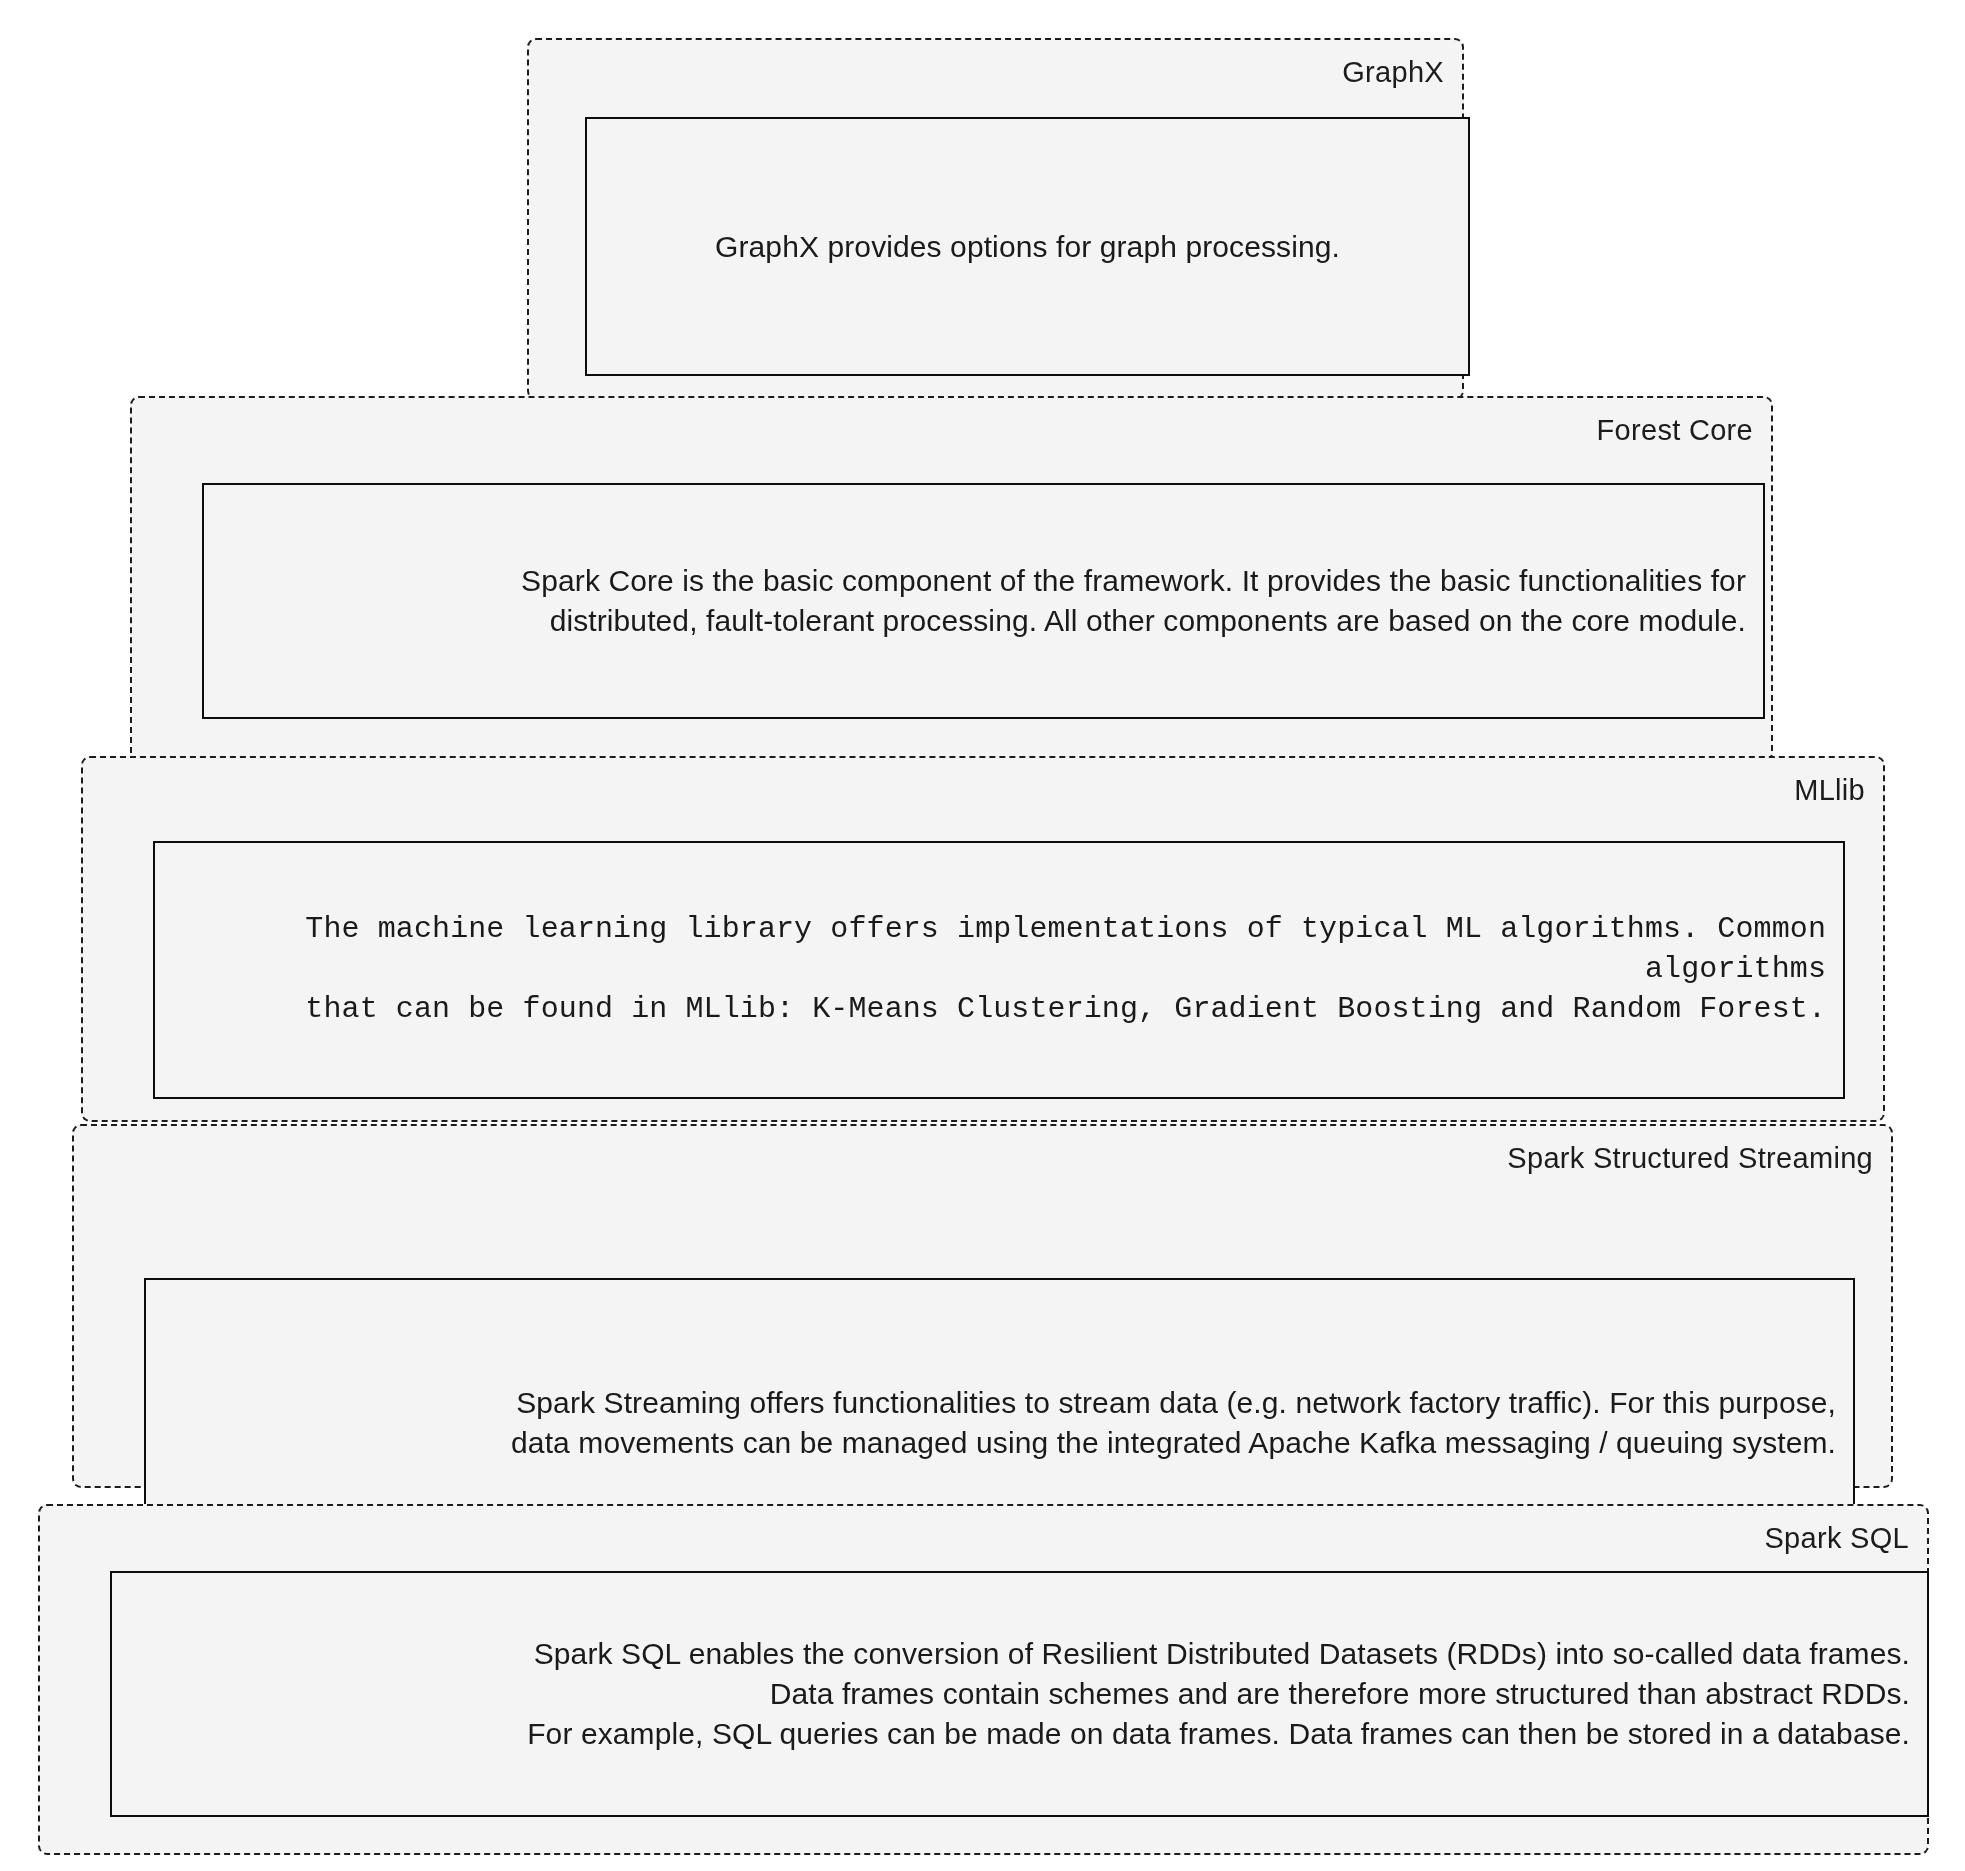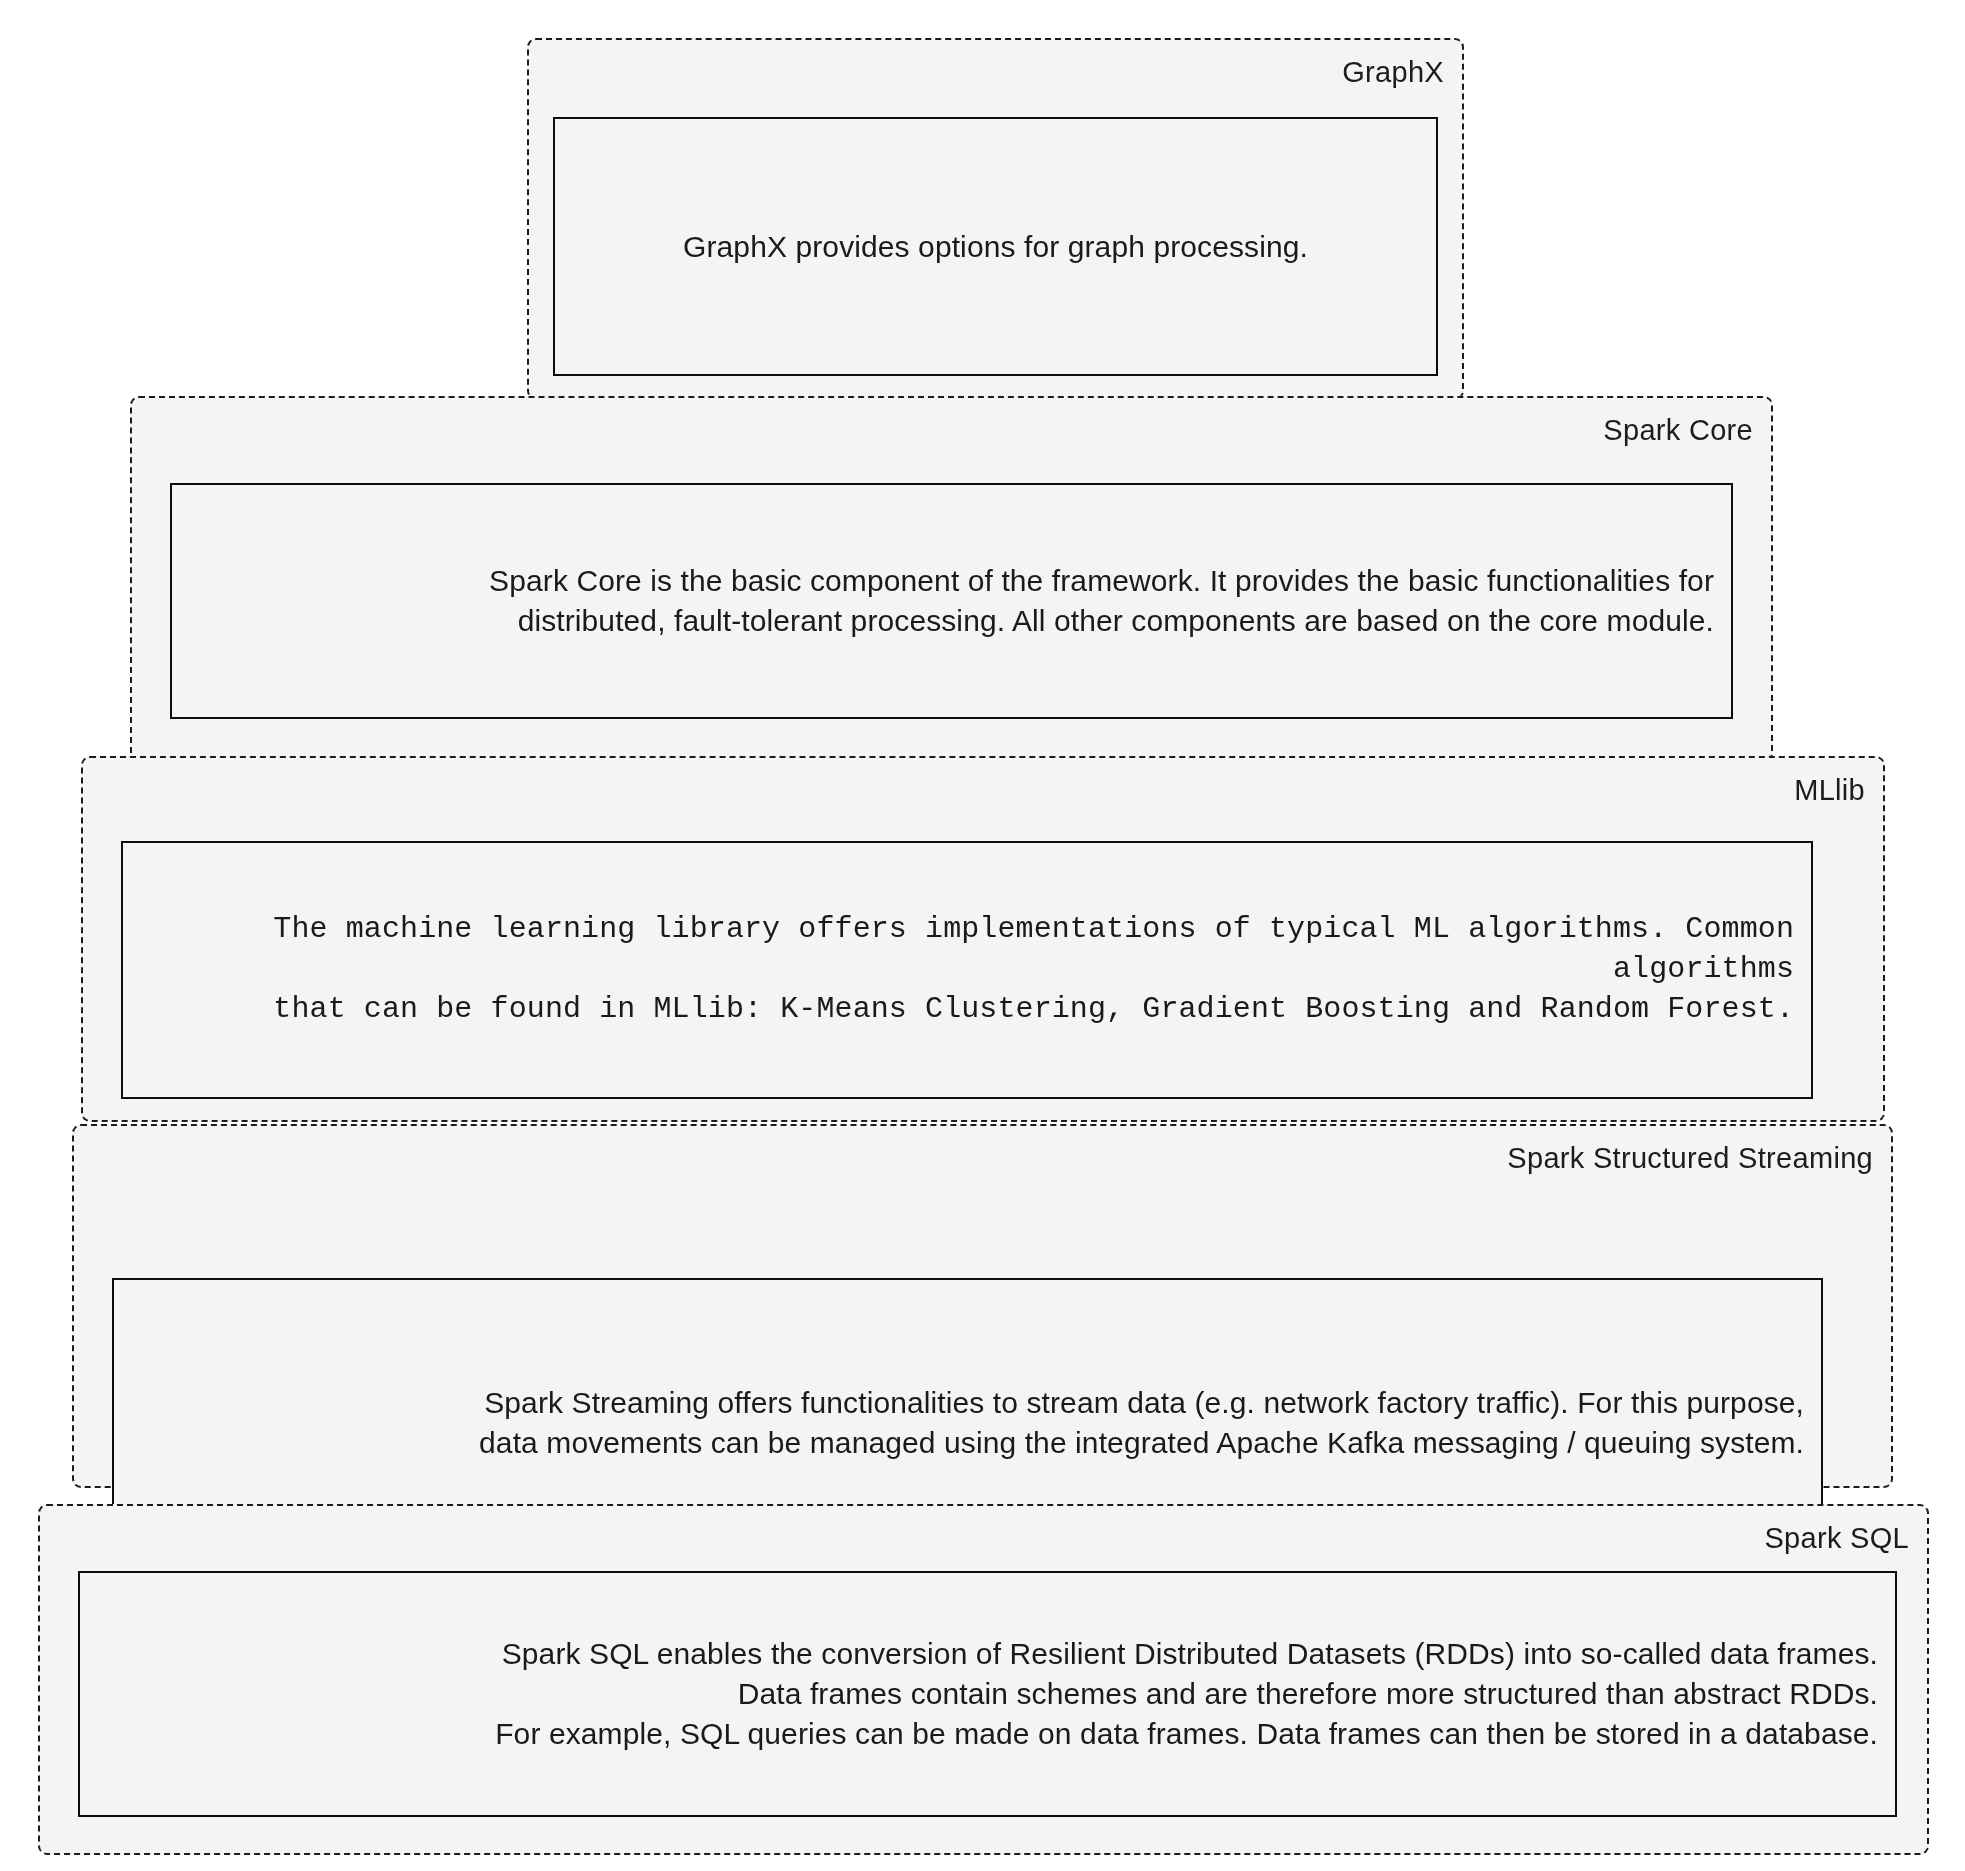--- a/index.html
+++ b/index.html
@@ -41,20 +41,21 @@
   }
 
   
   .note {
     position: absolute;
     box-sizing: border-box;
     background: #F4F4F4;
     border: 2.6px solid #0D0D0D;
     display: flex;
     align-items: center;
+    margin-left: 32px;
   }
   .note-text {
     font-size: 30px;
     line-height: 1.33;
     color: #1A1A1A;
     letter-spacing: 0.1px;
     white-space: pre-line;
     padding: 0 17px;
     width: 100%;
   }
@@ -87,21 +88,21 @@
 <div id="canvas">
 
   <div class="package" id="pkg-graphx">
     <span class="package-label">GraphX</span>
   </div>
   <div class="note" id="note-graphx">
     <div class="note-text center">GraphX provides options for graph processing.</div>
   </div>
 
   <div class="package" id="pkg-core">
-    <span class="package-label">Spark Core</span>
+    <span class="package-label">Forest Core</span>
   </div>
   <div class="note" id="note-core">
     <div class="note-text left">Spark Core is the basic component of the framework. It provides the basic functionalities for
 distributed, fault-tolerant processing. All other components are based on the core module.</div>
   </div>
 
   <div class="package" id="pkg-mllib">
     <span class="package-label">MLlib</span>
   </div>
   <div class="note" id="note-mllib">

